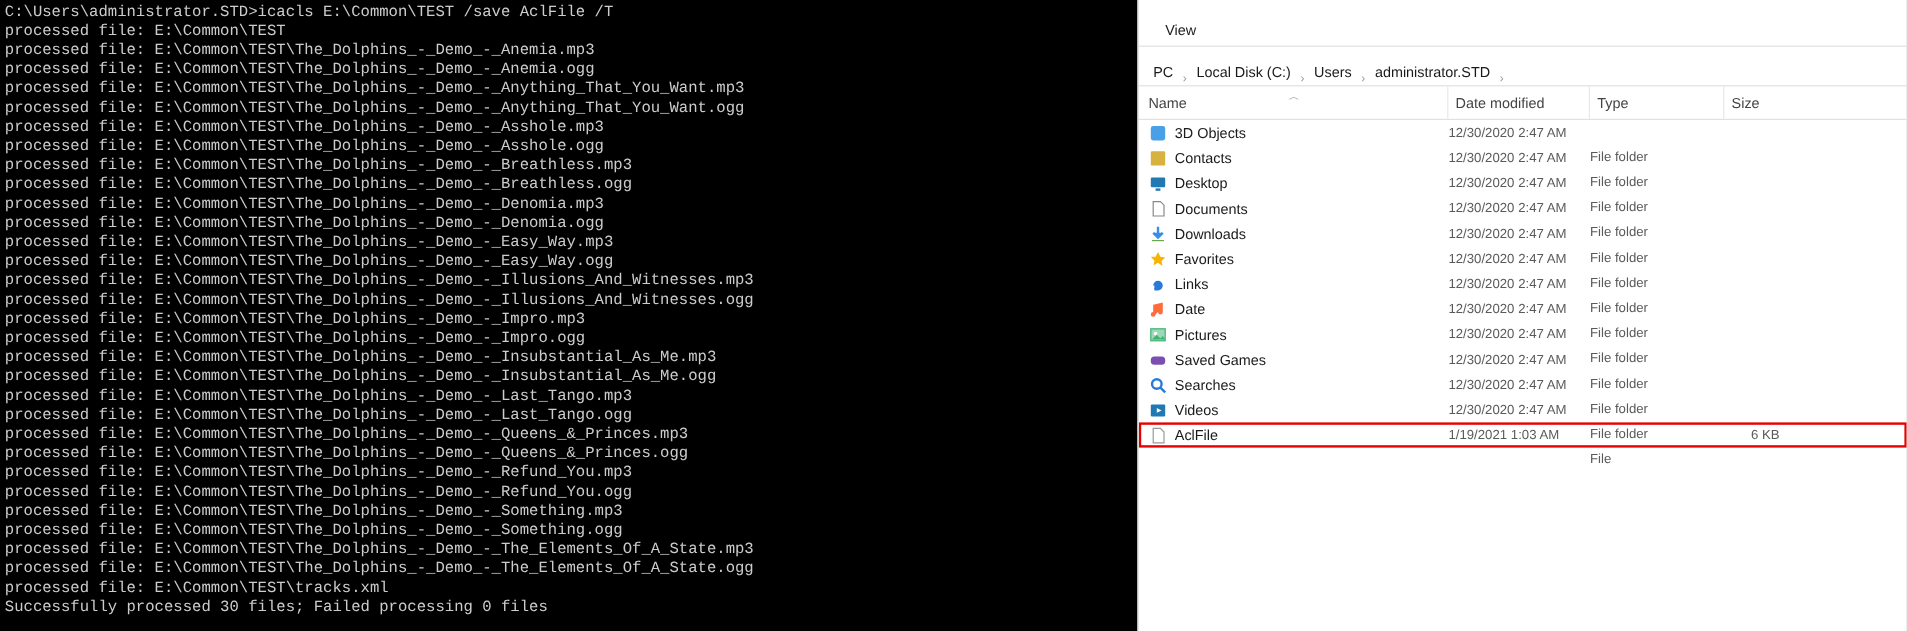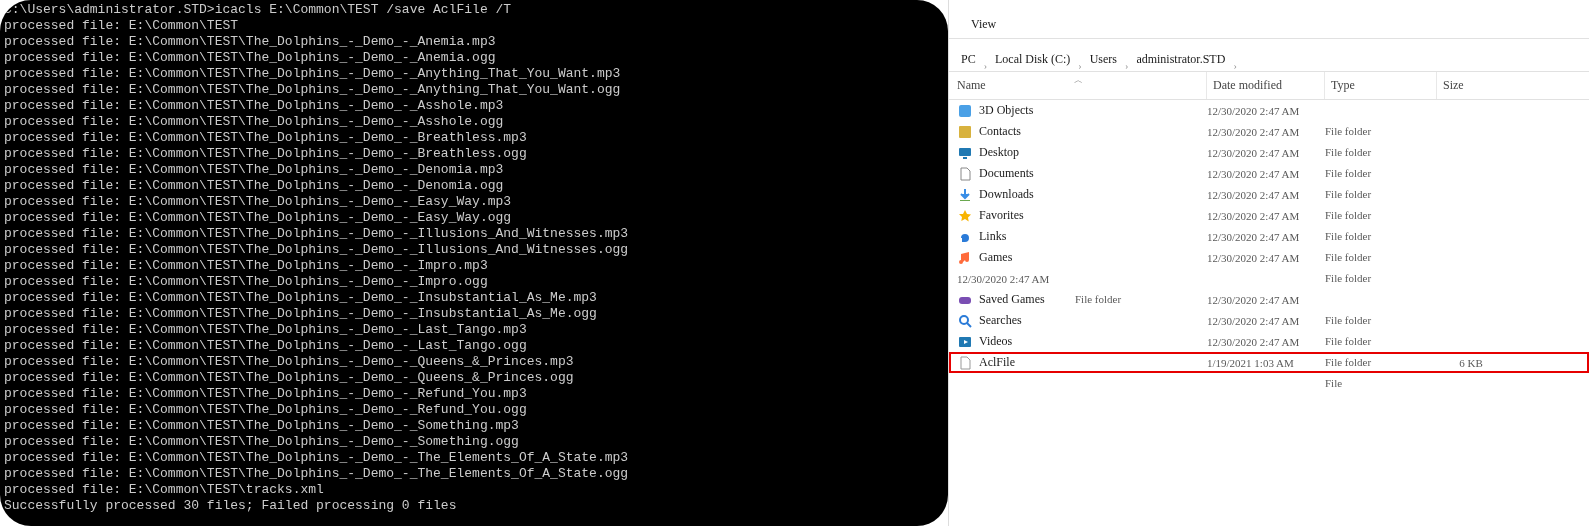--- a/index.html
+++ b/index.html
@@ -1,18 +1,18 @@
 <!DOCTYPE html>
 <html><head>
 <meta charset="utf-8">
 <style>
 * { margin: 0; padding: 0; box-sizing: border-box; }
 body { font-family: "Segoe UI", Tahoma, sans-serif; font-size: 12px; display: flex; width: 1589px; height: 526px; overflow: hidden; background: #fff; }
-.terminal { width: 948px; height: 526px; background: #000; color: #cccccc; font-family: Consolas, "Courier New", monospace; font-size: 13px; line-height: 16px; padding: 2px 4px; white-space: pre; overflow: hidden; border-radius: 31px; }
-.explorer { flex: 1; height: 526px; background: #fff; display: flex; flex-direction: column; border-left: 1px solid #ddd; font-family: Liberation Serif, serif; }
+.terminal { width: 948px; height: 526px; background: #000; color: #cccccc; font-family: Consolas, "Courier New", monospace; font-size: 13px; line-height: 16px; padding: 2px 4px; white-space: pre; overflow: hidden; }
+.explorer { flex: 1; height: 526px; background: #fff; display: flex; flex-direction: column; border-left: 1px solid #ddd; }
 .ribbon { height: 38px; display: flex; align-items: flex-end; padding-left: 12px; color: #555; font-size: 12px; }
 .ribbon .tab { padding: 6px 10px; color: #1a1a1a; }
 .addrbar { height: 34px; border-top: 1px solid #e1e1e1; border-bottom: 1px solid #e1e1e1; display: flex; align-items: flex-end; padding: 0 8px; font-size: 12px; color: #1a1a1a; }
 .crumb { display: inline-flex; align-items: center; padding: 4px 4px; cursor: pointer; }
 .chey { color: #999; padding: 0 4px; font-size: 10px; }
 .headers { height: 28px; border-bottom: 1px solid #e1e1e1; display: flex; align-items: center; color: #444; font-size: 12px; position: relative; }
 .col-name { width: 258px; padding-left: 8px; border-right: 1px solid #e8e8e8; height: 100%; display: flex; align-items: center; }
 .col-date { width: 118px; padding-left: 6px; border-right: 1px solid #e8e8e8; height: 100%; display: flex; align-items: center; }
 .col-type { width: 112px; padding-left: 6px; border-right: 1px solid #e8e8e8; height: 100%; display: flex; align-items: center; }
 .col-size { width: 86px; padding-left: 6px; height: 100%; display: flex; align-items: center; }
@@ -189,27 +189,37 @@
         <div class="cell-type">File folder</div>
         <div class="cell-size"></div>
       </div>
       <div class="row">
         <div class="cell-name">
           <span class="icon">
             <svg width="16" height="16">
               <path class="ic-music" d="M6 12a2 2 0 11-2-2V4l8-2v8a2 2 0 11-2-2" fill="#ff6b3b"></path>
             </svg>
           </span>
-          <span>Games</span>
-        </div>
-        <div class="cell-date">12/30/2020 2:47 AM</div>
-        <div class="cell-type">File folder</div>
-        <div class="cell-size"></div>
-      </div>
-      <div class="row">
+          <span>Date</span>
+        </div>
+        <div class="cell-date">12/30/2020 2:47 AM</div>
+        <div class="cell-type">File folder</div>
+        <div class="cell-size"></div>
+      </div>
+      <div class="row">
+        <div class="cell-name">
+          <span class="icon">
+            <svg width="16" height="16">
+              <rect x="2" y="3" width="12" height="10" fill="#9fd8b6" stroke="#3cb371"></rect>
+              <circle cx="6" cy="7" r="1.5" fill="#fff"></circle>
+              <path d="M3 12l4-4 3 3 2-2 2 3z" fill="#3cb371"></path>
+            </svg>
+          </span>
+          <span>Pictures</span>
+        </div>
         <div class="cell-date">12/30/2020 2:47 AM</div>
         <div class="cell-type">File folder</div>
         <div class="cell-size"></div>
       </div>
       <div class="row">
         <div class="cell-name">
           <span class="icon">
             <svg width="16" height="16">
               <rect x="2" y="5" width="12" height="7" rx="3" class="ic-game"></rect>
             </svg>

